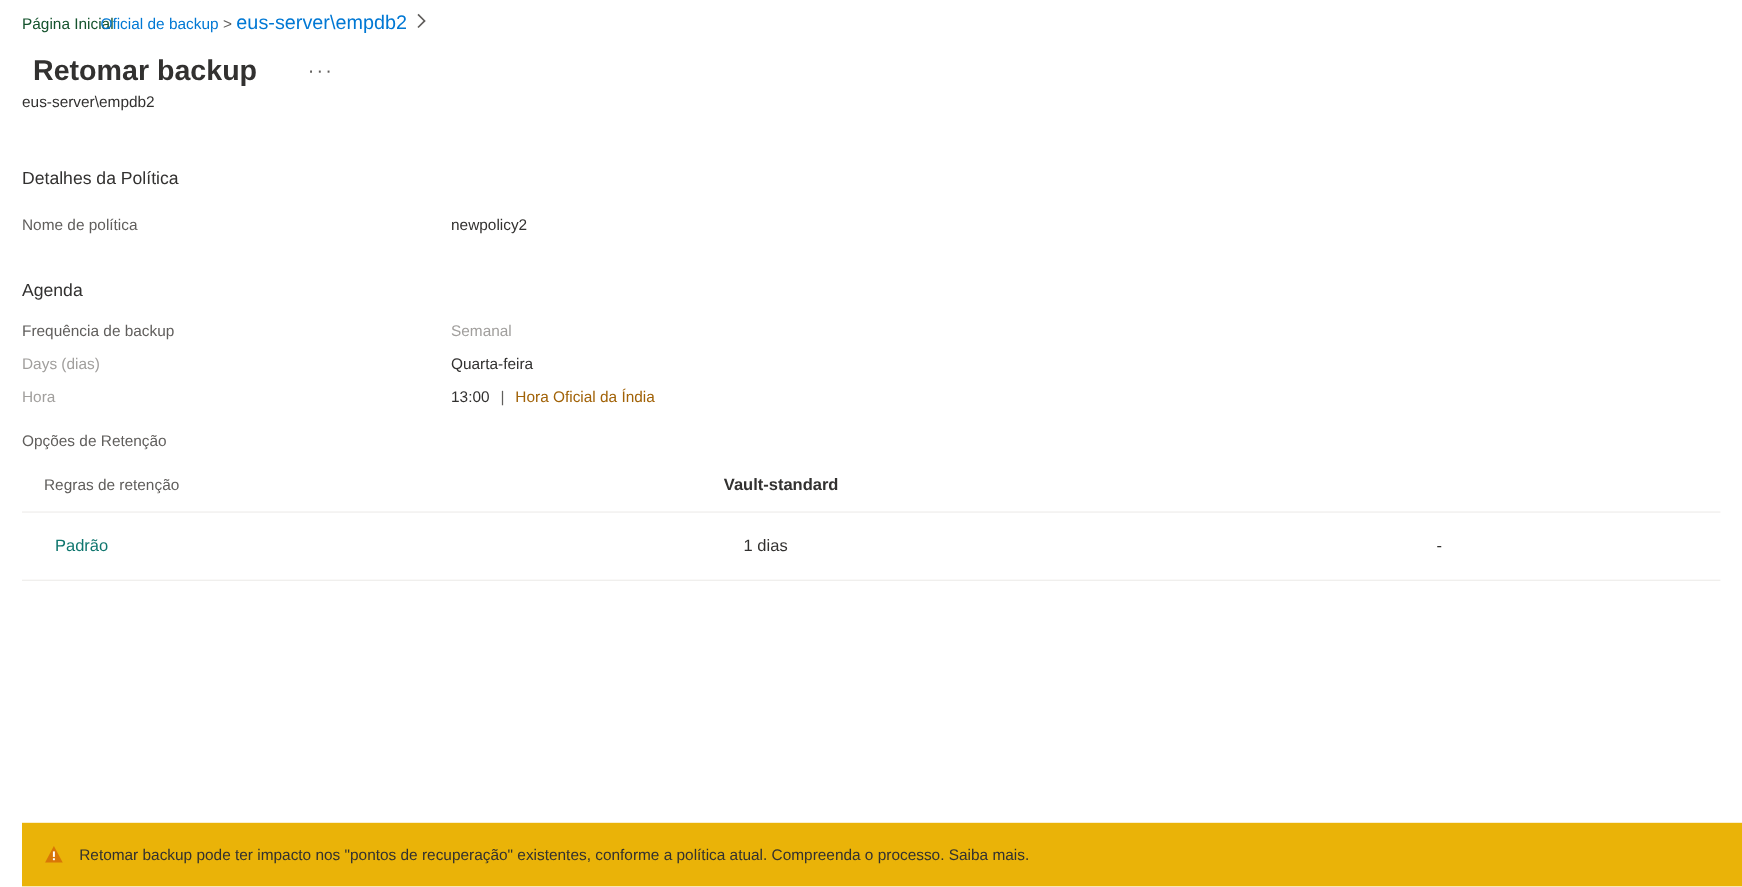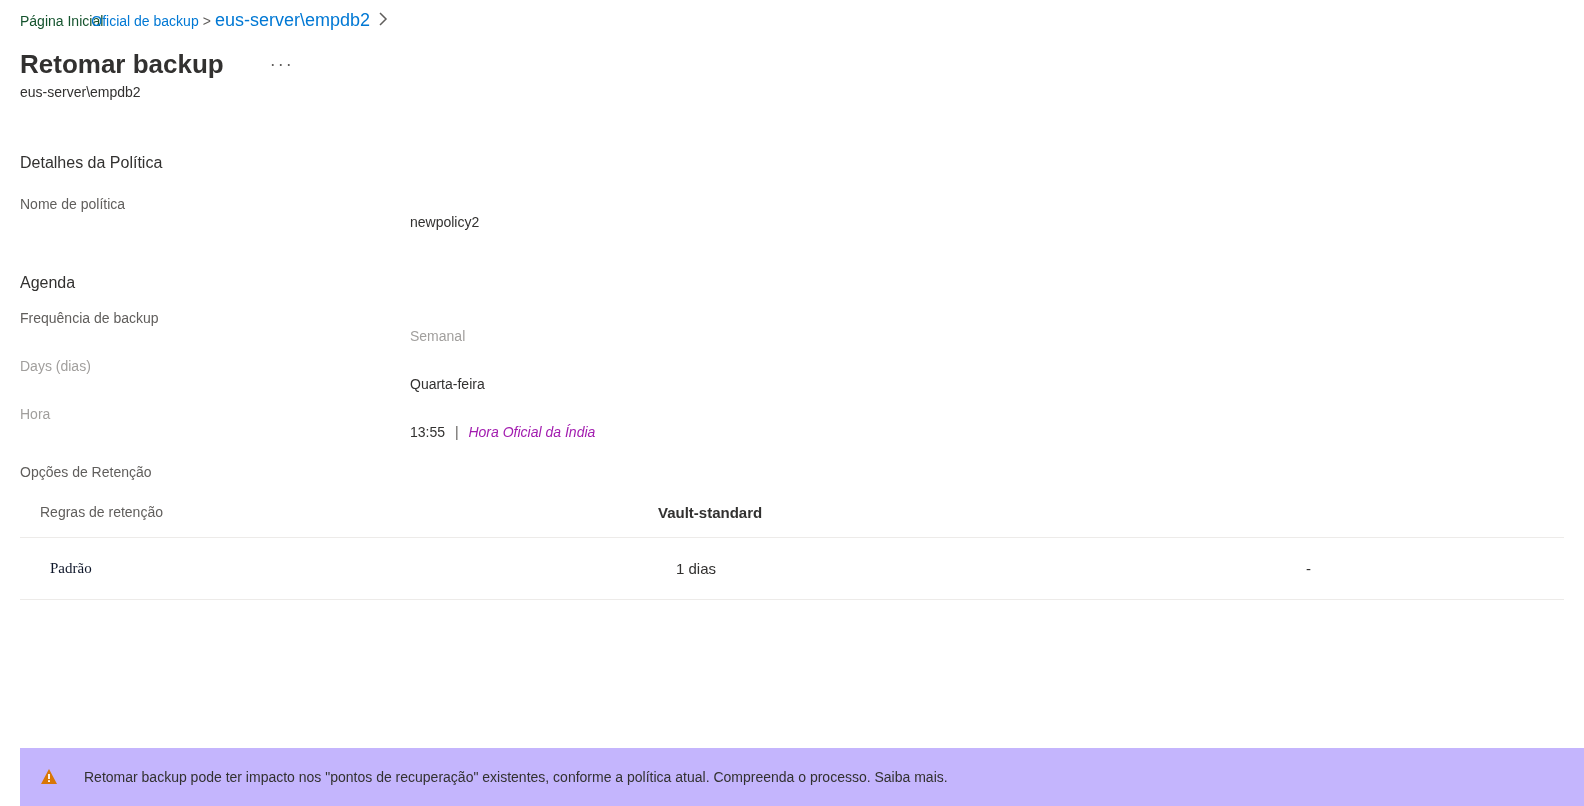--- a/index.html
+++ b/index.html
@@ -35,21 +35,21 @@
     font-size: 18px;
   }
   .chevron-right {
     margin-left: 8px;
     color: #605e5c;
     font-size: 18px;
   }
   .page-title-row {
     display: flex;
     align-items: center;
-    padding: 14px 20px 2px 20px;
+    padding: 14px 20px 2px 30px;
   }
   .page-title {
     font-size: 26px;
     font-weight: 600;
     color: #323130;
   }
   .more-dots {
     margin-left: 46px;
     color: #605e5c;
     font-size: 18px;
@@ -82,35 +82,33 @@
     width: 390px;
     color: #605e5c;
     font-size: 14px;
   }
   .kv-label.faint {
     color: #a19f9d;
   }
   .kv-value {
     color: #323130;
     font-size: 14px;
-    margin-top: 18px;
   }
   .kv-value.faint {
     color: #a19f9d;
   }
   .time-val {
     font-weight: 400;
   }
   .time-sep {
     color: #605e5c;
     margin: 0 6px;
   }
   .tz {
-    color: #a21caf;
-    font-style: italic;
+    color: #a16207;
   }
   .retention-options {
     color: #605e5c;
     font-size: 14px;
     margin-top: 24px;
     margin-bottom: 24px;
   }
   .table-header {
     display: flex;
     border-bottom: 1px solid #edebe9;
@@ -136,46 +134,45 @@
     text-align: left;
   }
   .table-row {
     display: flex;
     border-bottom: 1px solid #edebe9;
     padding: 22px 0;
   }
   .table-row .col1 {
     width: 638px;
     padding-left: 30px;
-    color: #0f172a;
-    font-size: 15px;
-    font-family: Liberation Serif, serif;
+    color: #0f766e;
+    font-size: 15px;
   }
   .table-row .col2 {
     width: 600px;
     color: #323130;
     font-size: 15px;
     padding-left: 18px;
   }
   .table-row .col3 {
     flex: 1;
     color: #323130;
     font-size: 15px;
     padding-left: 48px;
   }
   .warning-bar {
     position: absolute;
     bottom: 0;
     left: 20px;
     right: 0;
-    background: #c4b5fd;
+    background: #eab308;
     padding: 20px 20px 20px 20px;
     display: flex;
     align-items: center;
-    gap: 26px;
+    gap: 14px;
   }
   .warning-icon svg {
     display: block;
   }
   .warning-text {
     color: #323130;
     font-size: 14px;
   }
 </style>
 </head>
@@ -215,21 +212,21 @@
   </div>
 
   <div class="kv-row">
     <div class="kv-label faint">Days (dias)</div>
     <div class="kv-value">Quarta-feira</div>
   </div>
 
   <div class="kv-row">
     <div class="kv-label faint">Hora</div>
     <div class="kv-value">
-      <span class="time-val">13:55</span>
+      <span class="time-val">13:00</span>
       <span class="time-sep">|</span>
       <span class="tz">Hora Oficial da Índia</span>
     </div>
   </div>
 
   <div class="retention-options">Opções de Retenção</div>
 
   <div class="table-header">
     <div class="col1">Regras de retenção</div>
     <div class="col2">Vault-standard</div>

